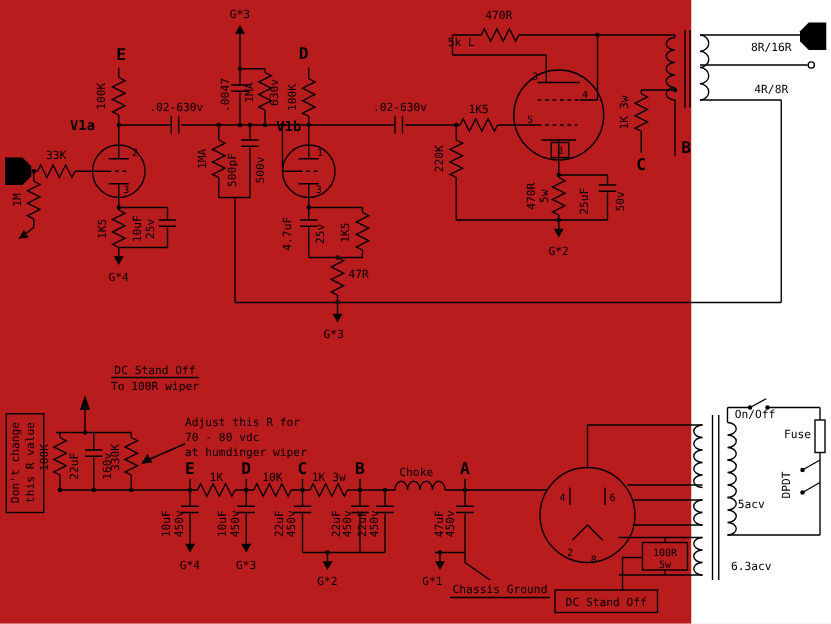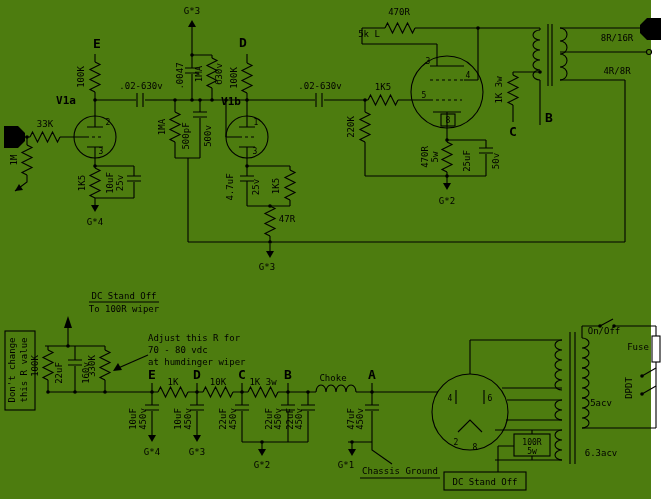--- a/index.html
+++ b/index.html
@@ -1,16 +1,16 @@
 <!DOCTYPE html>
 <html><head>
 <meta charset="utf-8">
 <style>
   html,body{margin:0;padding:0;background:#fff}
-  .stage{width:651px;height:499px;position:relative;background:#4d7c0f}
+  .stage{width:553px;height:499px;position:relative;background:#b91c1c}
   svg{display:block}
   .w{fill:none;stroke:#000;stroke-width:1.1}
   .dash{stroke-dasharray:3 3}
   .dot{fill:#000;stroke:none}
   text{font-family:"DejaVu Sans Mono","Liberation Mono",monospace;fill:#000;stroke:none;text-anchor:middle}
   .lbl{font-size:9px}
   .big{font-size:13px;font-weight:bold}
   .med{font-size:11px;font-weight:bold}
   .pin{font-size:8px}
   .ta-s{text-anchor:start}

